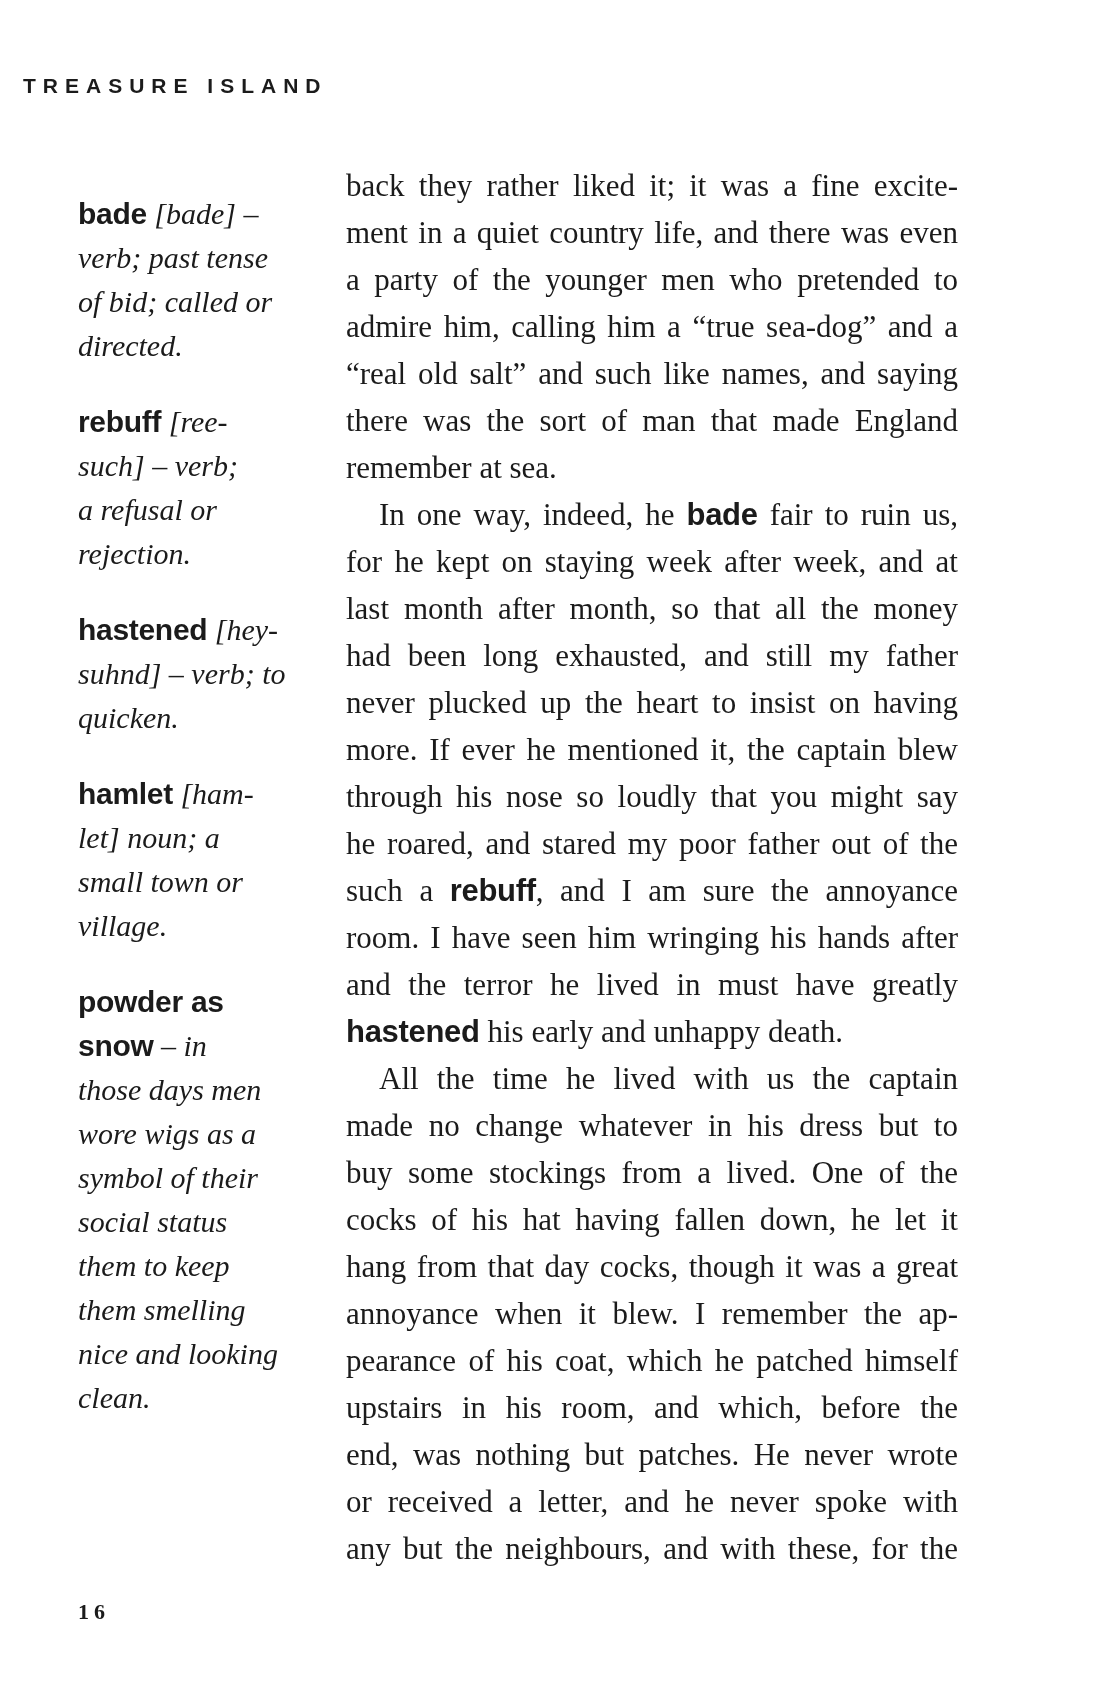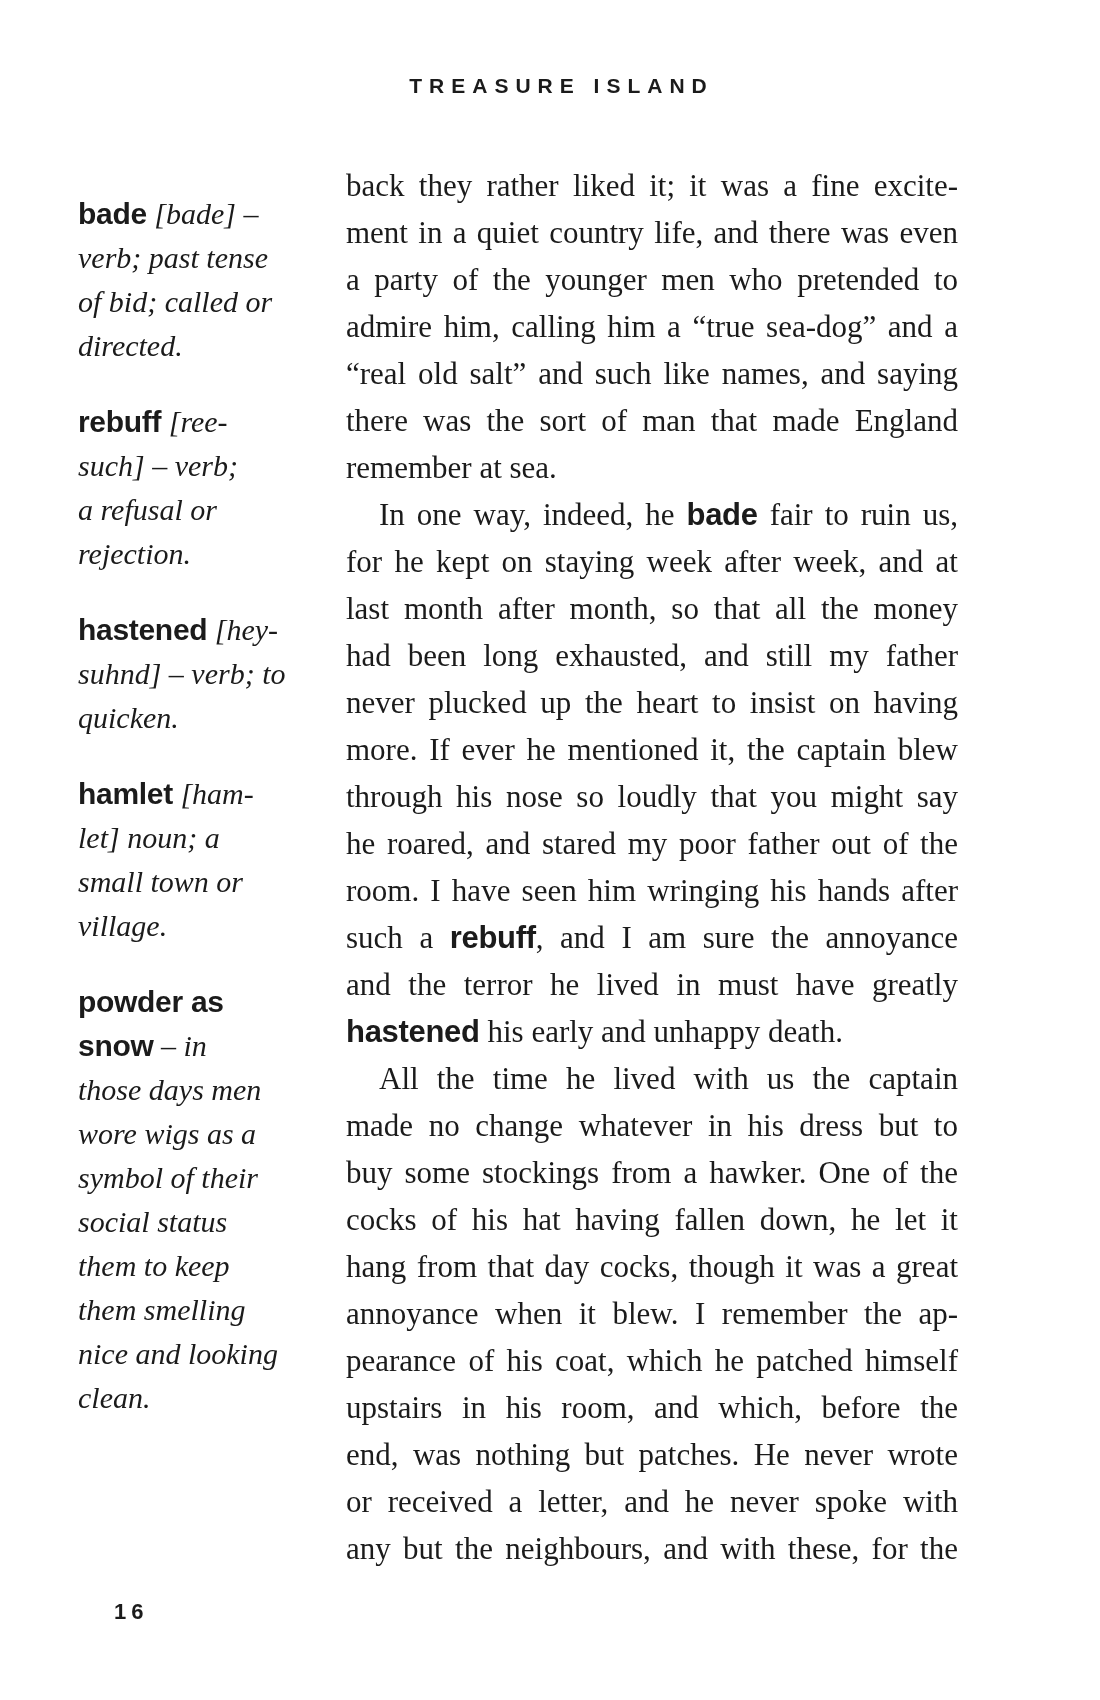--- a/index.html
+++ b/index.html
@@ -14,21 +14,20 @@
     background: #ffffff;
     color: #1b1b1b;
     overflow: hidden;
   }
   
   .header {
     position: absolute;
     top: 74px;
     left: 0;
     right: 0;
-    text-align: center;
     font-family: "Liberation Sans", "DejaVu Sans", sans-serif;
     font-weight: 700;
     font-size: 21px;
     letter-spacing: 7px;
     padding-left: 23px; 
     color: #1b1b1b;
   }
   
   .sidebar {
     position: absolute;
@@ -74,25 +73,24 @@
     font-family: "Liberation Sans", "DejaVu Sans", sans-serif;
     font-weight: 700;
     font-size: 31px;
     letter-spacing: -0.3px;
   }
   
   .pagenum {
     position: absolute;
     left: 78px;
     top: 1599px;
-    font-family: Liberation Sans, sans-serif;
+    font-family: Liberation Serif, serif;
     font-weight: 700;
     font-size: 22px;
     letter-spacing: 5px;
-    margin-left: 36px;
   }
 </style>
 </head>
 <body>
 
 <div class="page">
   <div class="header">TREASURE ISLAND</div>
 
   <div class="sidebar">
       <div class="entry">
@@ -141,27 +139,27 @@
       <div class="m-line"><span>there was the sort of man that made England</span></div>
       <div class="m-line pe"><span>remember at sea.</span></div>
       <div class="m-line ind"><span>In one way, indeed, he </span><span class="bw">bade</span><span> fair to ruin us,</span></div>
       <div class="m-line"><span>for he kept on staying week after week, and at</span></div>
       <div class="m-line"><span>last month after month, so that all the money</span></div>
       <div class="m-line"><span>had been long exhausted, and still my father</span></div>
       <div class="m-line"><span>never plucked up the heart to insist on having</span></div>
       <div class="m-line"><span>more. If ever he mentioned it, the captain blew</span></div>
       <div class="m-line"><span>through his nose so loudly that you might say</span></div>
       <div class="m-line"><span>he roared, and stared my poor father out of the</span></div>
+      <div class="m-line"><span>such a </span><span class="bw">rebuff</span><span>, and I am sure the annoyance</span></div>
       <div class="m-line"><span>room. I have seen him wringing his hands after</span></div>
-      <div class="m-line"><span>such a </span><span class="bw">rebuff</span><span>, and I am sure the annoyance</span></div>
       <div class="m-line"><span>and the terror he lived in must have greatly</span></div>
       <div class="m-line pe"><span class="bw">hastened</span><span> his early and unhappy death.</span></div>
       <div class="m-line ind"><span>All the time he lived with us the captain</span></div>
       <div class="m-line"><span>made no change whatever in his dress but to</span></div>
-      <div class="m-line"><span>buy some stockings from a hawker. One of the</span></div>
+      <div class="m-line"><span>buy some stockings from a lived. One of the</span></div>
       <div class="m-line"><span>cocks of his hat having fallen down, he let it</span></div>
       <div class="m-line"><span>hang from that day cocks, though it was a great</span></div>
       <div class="m-line"><span>annoyance when it blew. I remember the ap-</span></div>
       <div class="m-line"><span>pearance of his coat, which he patched himself</span></div>
       <div class="m-line"><span>upstairs in his room, and which, before the</span></div>
       <div class="m-line"><span>end, was nothing but patches. He never wrote</span></div>
       <div class="m-line"><span>or received a letter, and he never spoke with</span></div>
       <div class="m-line"><span>any but the neighbours, and with these, for the</span></div>
     </div>
 

